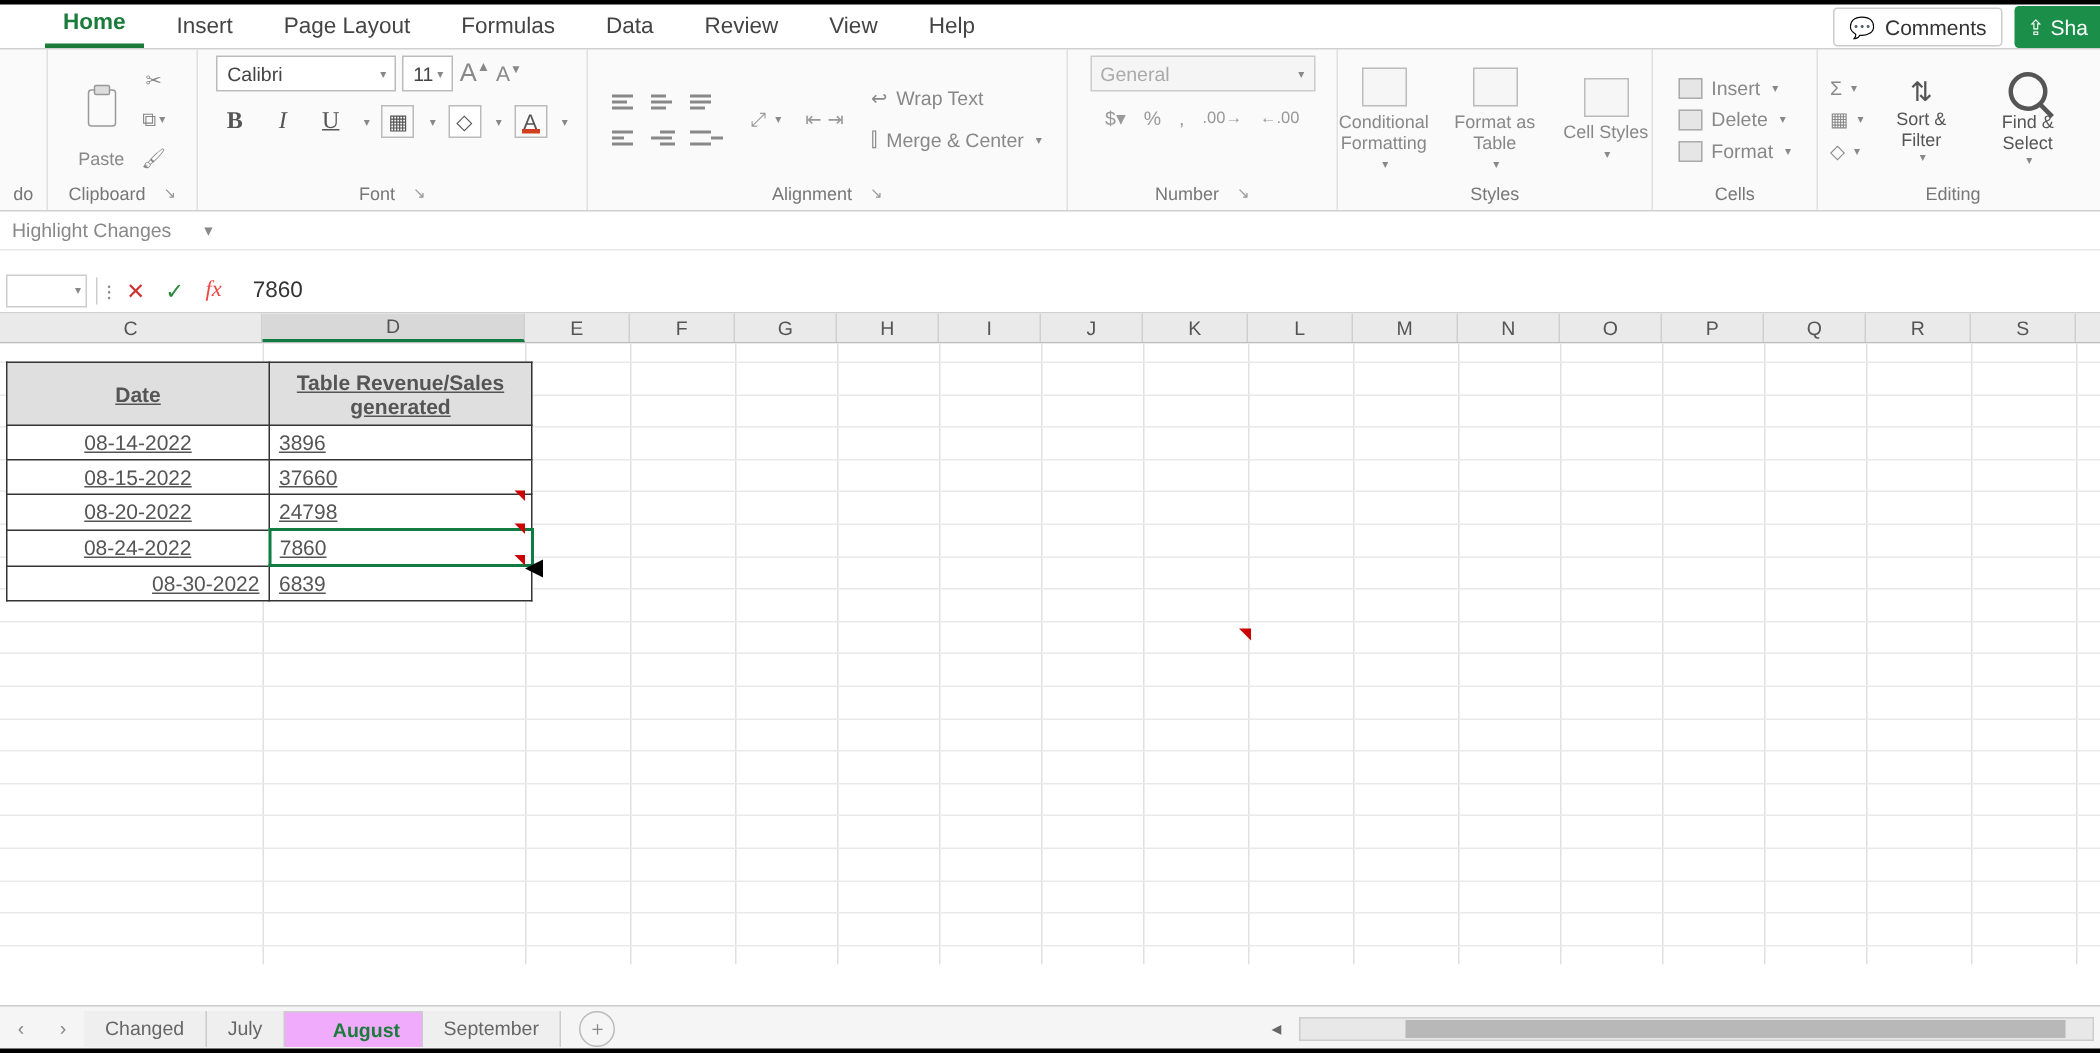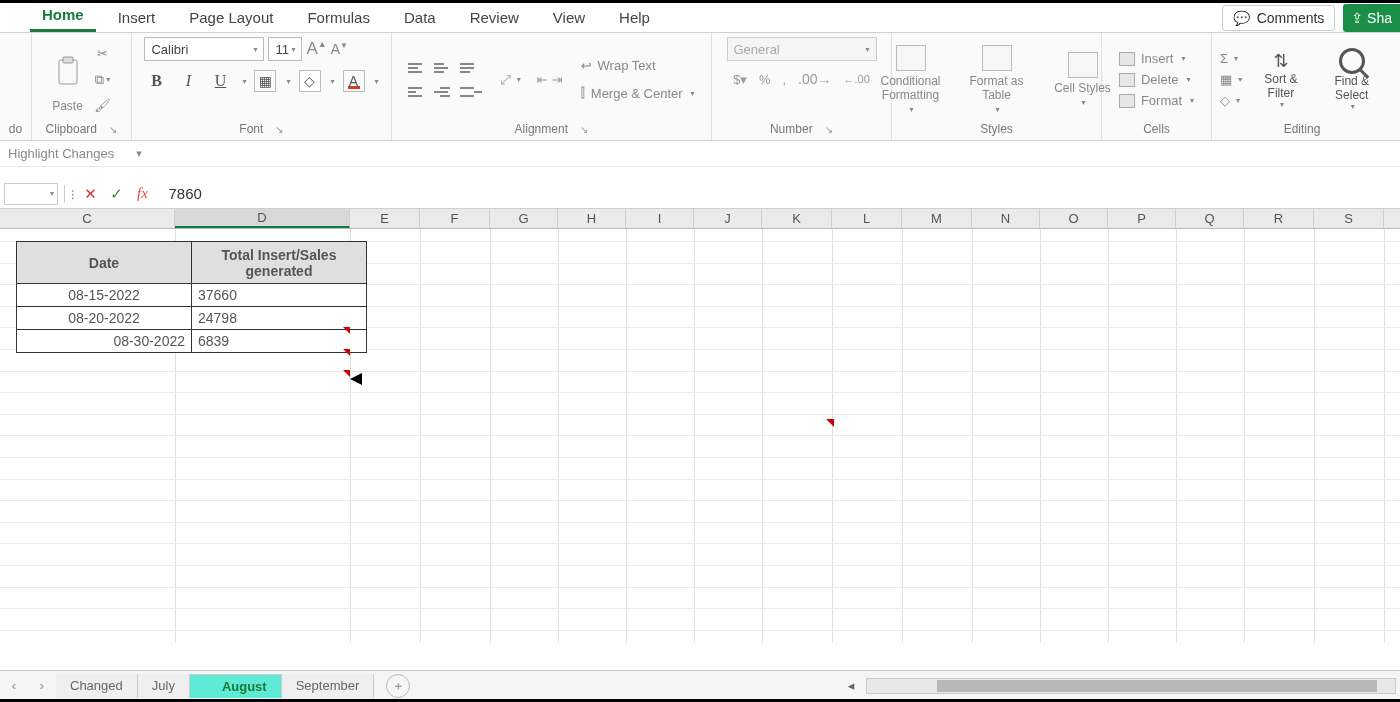--- a/index.html
+++ b/index.html
@@ -197,22 +197,23 @@
     height:20px;
     background:#eaeaea;
     border-bottom:1px solid #bbb;
     font-size:13px;
     color:#555;
   }
   .ch { border-right:1px solid #cfcfcf; display:flex;align-items:center;justify-content:center;}
   .ch.c-active { background:#d8d8d8; border-bottom:2px solid #107c41;}
   .grid-body { position:relative; height:414px; background:#fff;}
   .data-table {
-    position:absolute; left:16px; top:12px;
+    position:absolute; left:4px; top:12px;
     border-collapse:collapse;
+    text-decoration:underline;
   }
   .data-table th, .data-table td {
     border:1px solid #333;
     font-size:14px;
     padding:3px 6px;
     height:21px;
     background:#fff;
   }
   .data-table th {
     background:#dfdfdf;
@@ -252,21 +253,21 @@
     bottom:2px; left:0; right:0;
     height:30px;
     display:flex;
     align-items:center;
     border-top:1px solid #ccc;
     background:#f5f5f5;
     font-size:13px;
   }
   .sheet-nav { width:28px;text-align:center;color:#888;}
   .sheet-tab { padding:4px 14px; border-right:1px solid #ccc; color:#666; background:#efefef;}
-  .sheet-tab.active { background:#5eead4; color:#1b7b3a; font-weight:bold; border-top:1px solid #ccc;padding-left:32px;}
+  .sheet-tab.active { background:#f0abfc; color:#1b7b3a; font-weight:bold; border-top:1px solid #ccc;padding-left:32px;}
   .add-sheet { width:24px;height:24px;border:1px solid #bbb;border-radius:50%;display:flex;align-items:center;justify-content:center;margin-left:12px;color:#888;}
   .hscroll-track { position:absolute; right:4px; bottom:6px; width:530px; height:16px; background:#e8e8e8; border:1px solid #ccc;}
   .hscroll-thumb { position:absolute; left:70px; top:1px; height:12px; width:440px; background:#b8b8b8;}
   .hscroll-left { position:absolute; right:540px; bottom:6px; width:18px; height:16px; text-align:center; color:#666;}
   .stray-red { position:absolute; width:0;height:0; border-top:8px solid #c00; border-left:8px solid transparent; }
   .bottom-black { position:absolute; bottom:0; left:0; right:0; height:3px; background:#000;}
 </style>
 </head>
 <body>
 
@@ -425,32 +426,32 @@
   <div class="ribbon-group" style="width:180px;">
     <div class="ribbon-group-body vstack" style="gap:10px;">
       <div class="number-format">
           <span>General</span>
           <span class="dropdown-arrow">▾</span>
         </div>
       <div class="hstack" style="gap:12px;color:#999;">
         <span>$▾</span>
         <span>%</span>
         <span>,</span>
-        <span style="font-size:14px;">.00→</span>
+        <span style="font-size:11px;">.00→</span>
         <span style="font-size:11px;">←.00</span>
       </div>
     </div>
     <div class="ribbon-group-label">
         <span>Number</span>
         <span class="dialog-launcher">↘</span>
       </div>
   </div>
 
   <div class="ribbon-group" style="width:210px;">
-    <div class="ribbon-group-body" style="gap:16px;">
+    <div class="ribbon-group-body" style="gap:4px;">
       <div class="big-style-btn">
           <div class="sq"></div>
           <span>Conditional Formatting</span>
           <span class="dropdown-arrow">▾</span>
         </div>
       <div class="big-style-btn">
           <div class="sq"></div>
           <span>Format as Table</span>
           <span class="dropdown-arrow">▾</span>
         </div>
@@ -590,33 +591,41 @@
         <div style="position: absolute; left: 0px; right: 0px; height: 1px; background: rgb(233, 233, 233); top: 314.4px;"></div>
         <div style="position: absolute; left: 0px; right: 0px; height: 1px; background: rgb(233, 233, 233); top: 336px;"></div>
         <div style="position: absolute; left: 0px; right: 0px; height: 1px; background: rgb(233, 233, 233); top: 357.6px;"></div>
         <div style="position: absolute; left: 0px; right: 0px; height: 1px; background: rgb(233, 233, 233); top: 379.2px;"></div>
         <div style="position: absolute; left: 0px; right: 0px; height: 1px; background: rgb(233, 233, 233); top: 400.8px;"></div>
       </div>
       <table class="data-table">
       <tbody>
           <tr>
         <th class="col-c-w" style="height:42px;">Date</th>
-        <th class="col-d-w" style="height:42px;">Total Insert/Sales generated</th>
+        <th class="col-d-w" style="height:42px;">Table Revenue/Sales generated</th>
       </tr>
       </tbody>
         <tbody id="data-rows">
+          <tr>
+            <td class="col-c-w" style="text-align: center;">08-14-2022</td>
+            <td class="col-d-w" style="text-align: left;">3896</td>
+          </tr>
           <tr>
             <td class="col-c-w" style="text-align: center;">08-15-2022</td>
             <td class="col-d-w" style="text-align: left;">37660</td>
           </tr>
           <tr>
             <td class="col-c-w" style="text-align: center;">08-20-2022</td>
             <td class="col-d-w" style="text-align: left;">24798</td>
           </tr>
           <tr>
+            <td class="col-c-w" style="text-align: center;">08-24-2022</td>
+            <td class="col-d-w editing-cell" style="text-align: left;">7860</td>
+          </tr>
+          <tr>
             <td class="col-c-w" style="text-align: right;">08-30-2022</td>
             <td class="col-d-w" style="text-align: left;">6839</td>
           </tr>
         </tbody>
     </table>
 
     <div class="red-triangle" style="left:343px; top:98px;"></div>
     <div class="red-triangle" style="left:343px; top:120px;"></div>
     <div class="red-triangle" style="left:343px; top:141px;"></div>
 

